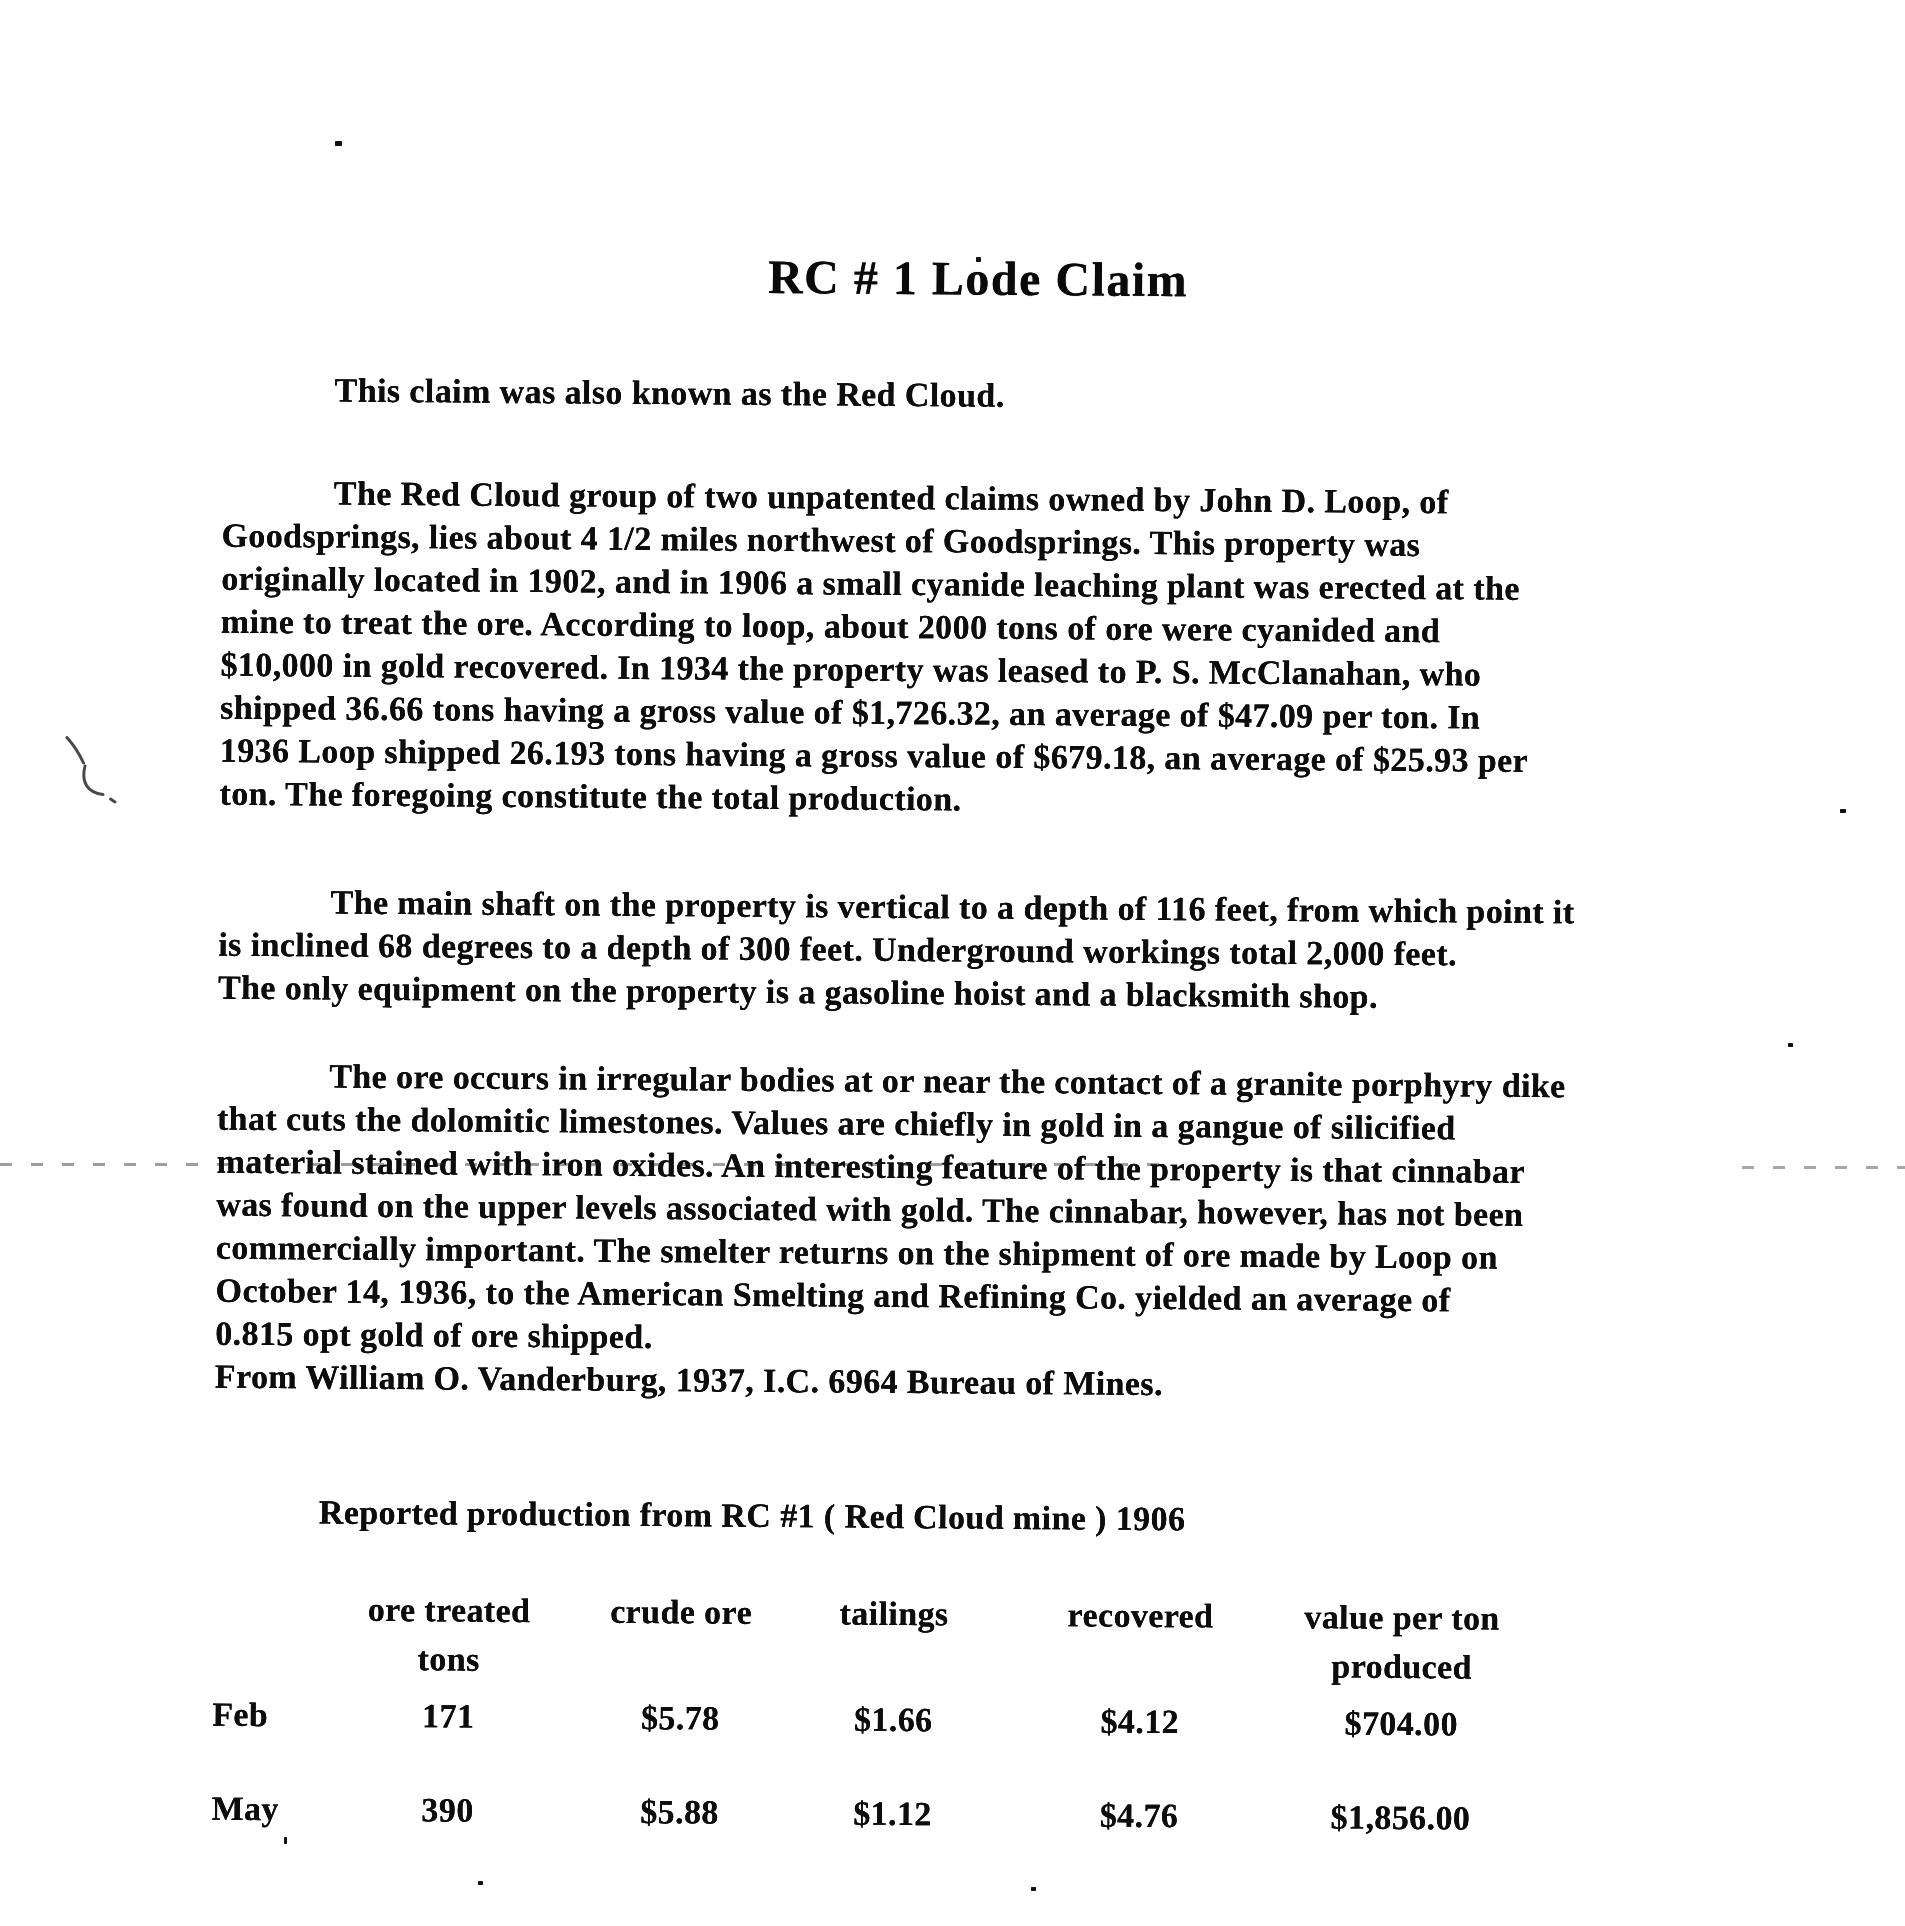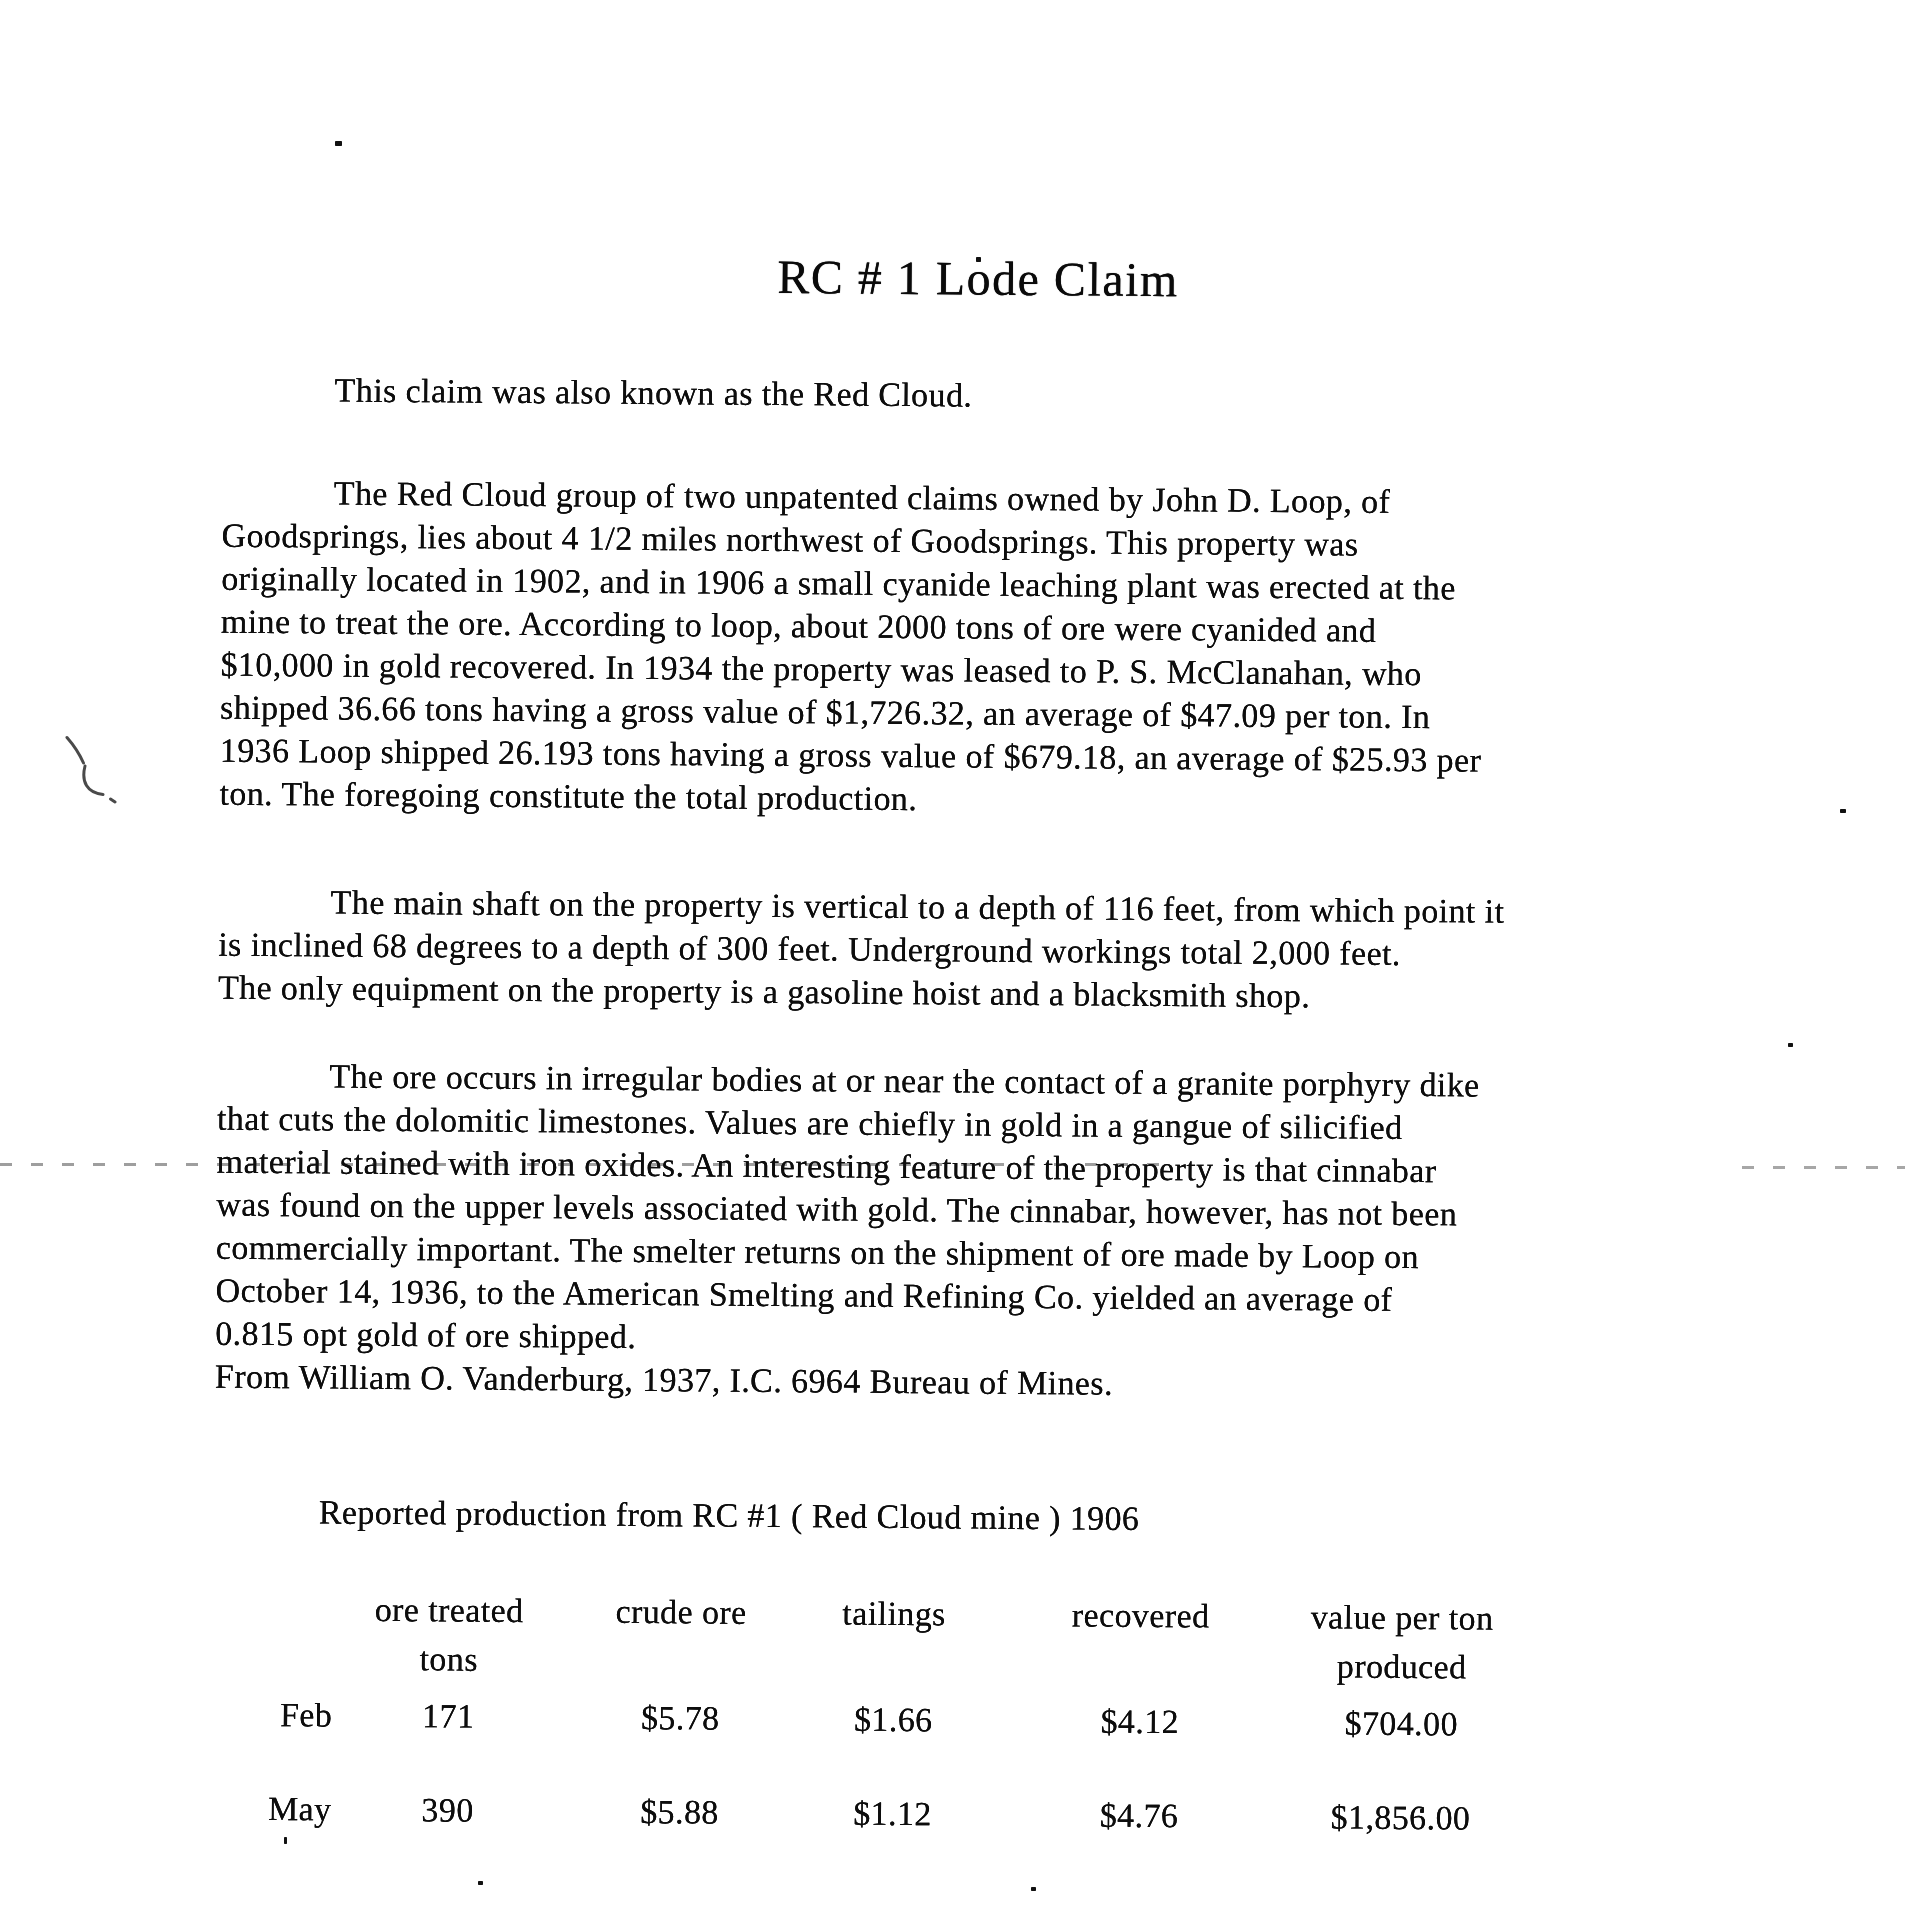--- a/index.html
+++ b/index.html
@@ -9,20 +9,21 @@
     height: 1926px;
     background: #ffffff;
     overflow: hidden;
   }
   .sheet {
     position: absolute;
     inset: 0;
     background: #ffffff;
     font-family: "Liberation Serif", "DejaVu Serif", serif;
     color: #0d0d0d;
+    font-weight: bold;
   }
   
   .skew {
     position: absolute;
     inset: 0;
     transform: rotate(0.45deg);
     transform-origin: 262px 224px;
   }
   .doc-title {
     position: absolute;
@@ -65,21 +66,21 @@
     left: 224px;
     width: 1301px;
     display: grid;
     grid-template-columns: 120px 232px 232px 194px 299px 224px;
     font-size: 34px;
     line-height: 42px;
     text-shadow: 0 0 0.6px #000;
     letter-spacing: 0.4px;
   }
   .trow > div { text-align: center; white-space: nowrap; }
-  .trow > div.month-cell { text-align: right; }
+  .trow > div.month-cell { text-align: left; }
   .thead1 { top: 1588px; }
   .thead2 { top: 1637px; }
   .row-feb { top: 1694px; }
   .row-mar { top: 1788px; }
   
   .artifact-dash-line {
     position: absolute;
     top: 1163px;
     left: 0;
     width: 1166px;

